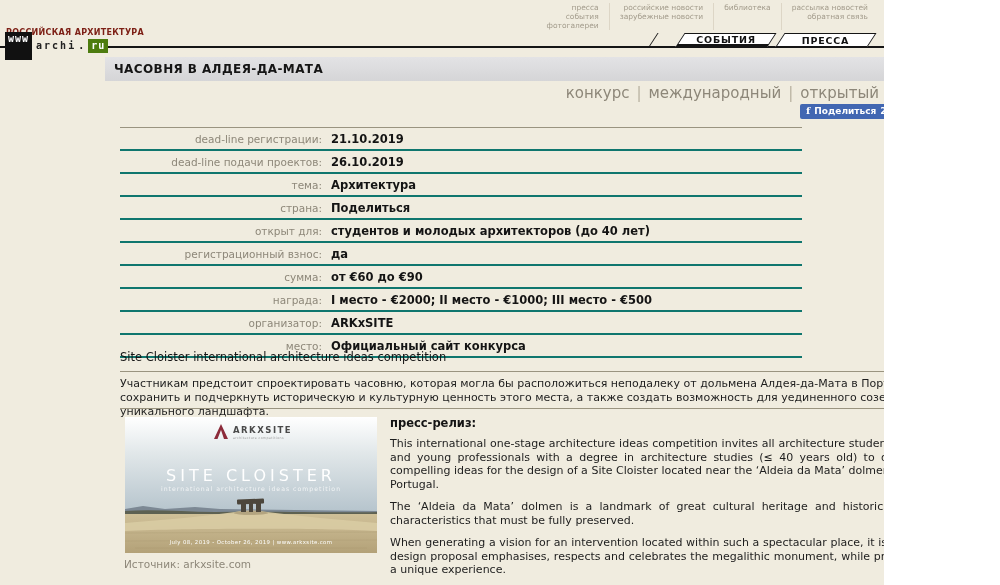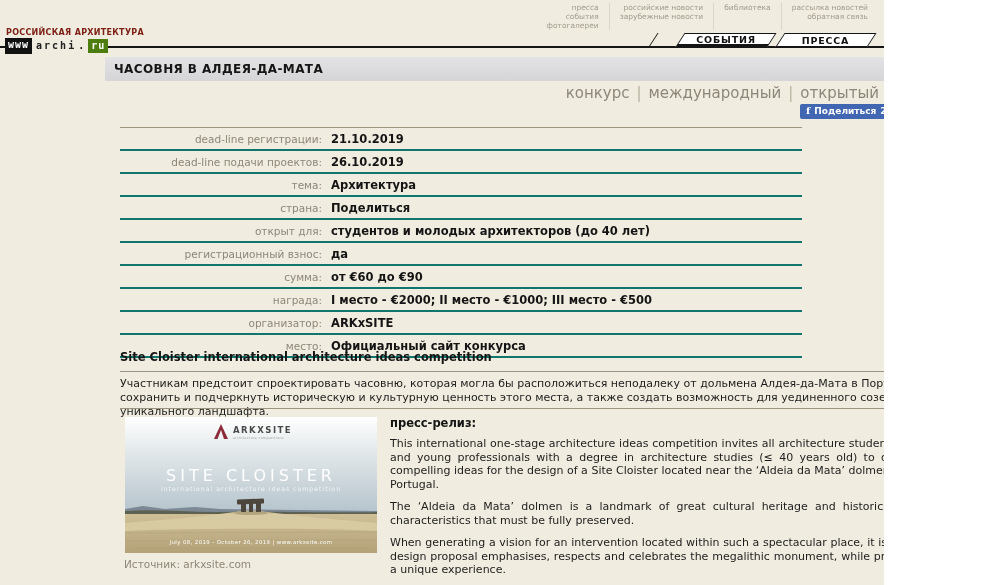--- a/index.html
+++ b/index.html
@@ -10,21 +10,21 @@
   .top-nav { position:absolute; top:3px; right:6px; display:flex; }
   .nav-col { padding:0 10px; border-left:1px solid #ddd6c6; text-align:right; font-size:7.5px; line-height:9px; color:#a29b8b; }
   .nav-col:first-child { border-left:none; }
   .nav-link { display:block; cursor:pointer; }
 
   
   .brand-line { position:absolute; top:28px; left:6px; font-size:8px; font-weight:bold; color:#7d2016; letter-spacing:0.3px; }
   .main-rule { position:absolute; top:46px; left:0; width:1000px; height:2px; background:#151515; }
   .logo-strip { position:absolute; top:39px; left:5px; display:flex; align-items:center; height:14px;
     font-family:"DejaVu Sans Mono","Liberation Mono",monospace; font-size:10px; font-weight:bold; z-index:3; cursor:pointer; }
-  .logo-www { background:#111; color:#fff; padding:1px 3px 4px; letter-spacing:1px;text-align:right; }
+  .logo-www { background:#111; color:#fff; padding:1px 3px 16px; letter-spacing:1px;text-align:right; }
   .logo-archi { background:#f0ecdf; color:#222; padding:1px 2px 2px 4px; letter-spacing:2px; }
   .logo-dot { background:#f0ecdf; color:#222; padding:1px 4px 2px 0; }
   .logo-ru { background:#4d7c0f; color:#fff; padding:1px 3px 2px; letter-spacing:1px; }
 
   
   .tabs { position:absolute; top:33px; right:0; height:14px; display:flex; z-index:2; }
   .tab-lead { width:1px; background:#151515; transform:skewX(-33deg); height:14px; margin-right:26px; }
   .tab { transform:skewX(-33deg); background:#fff; border:1px solid #151515; width:92px;
     display:flex; align-items:center; justify-content:center; box-sizing:border-box; cursor:pointer; }
   .tab--events { border-bottom-width:3px; margin-right:8px; }
@@ -54,21 +54,21 @@
   .btn-tweet { margin-left:auto; display:inline-flex; align-items:center; gap:4px; background:#3b94d9; color:#fff; font-size:9px;
     font-weight:bold; padding:2px 7px 3px; border-radius:3px; cursor:pointer; }
 
   
   .details-table { position:absolute; top:127px; left:120px; width:682px; border-top:1px solid #9a9480; }
   .detail-row { display:flex; border-bottom:2px solid #0f766e; padding:4px 0 3px; min-height:14px; }
   .detail-label { width:202px; flex:none; text-align:right; font-size:10.5px; color:#8d8779; padding-right:9px; padding-top:1px; }
   .detail-value { font-size:11.5px; font-weight:bold; color:#141414; }
   .detail-value.link { cursor:pointer; }
 
-  .heading-en { position:absolute; top:350px; left:120px; font-size:11.5px; font-weight:bold; color:#141414; }
+  .heading-en { position:absolute; top:350px; left:120px; font-size:11.5px; font-weight:normal; color:#141414; }
   .hr1 { position:absolute; top:371px; left:120px; width:876px; height:1px; background:#9a9480; }
   .description { position:absolute; top:377px; left:120px; width:876px; font-size:11px; line-height:14px; color:#1d1d1d; }
   .hr2 { position:absolute; top:408px; left:120px; width:876px; height:1px; background:#9a9480; }
 
   .poster { position:absolute; top:417px; left:125px; width:252px; height:136px; cursor:pointer; }
   .poster svg { display:block; }
   svg text { font-family:"DejaVu Sans","Liberation Sans",sans-serif; }
 
   .press { position:absolute; top:416px; left:390px; width:606px; }
   .press-title { font-size:11.5px; font-weight:bold; margin:0 0 7px; color:#141414; }

